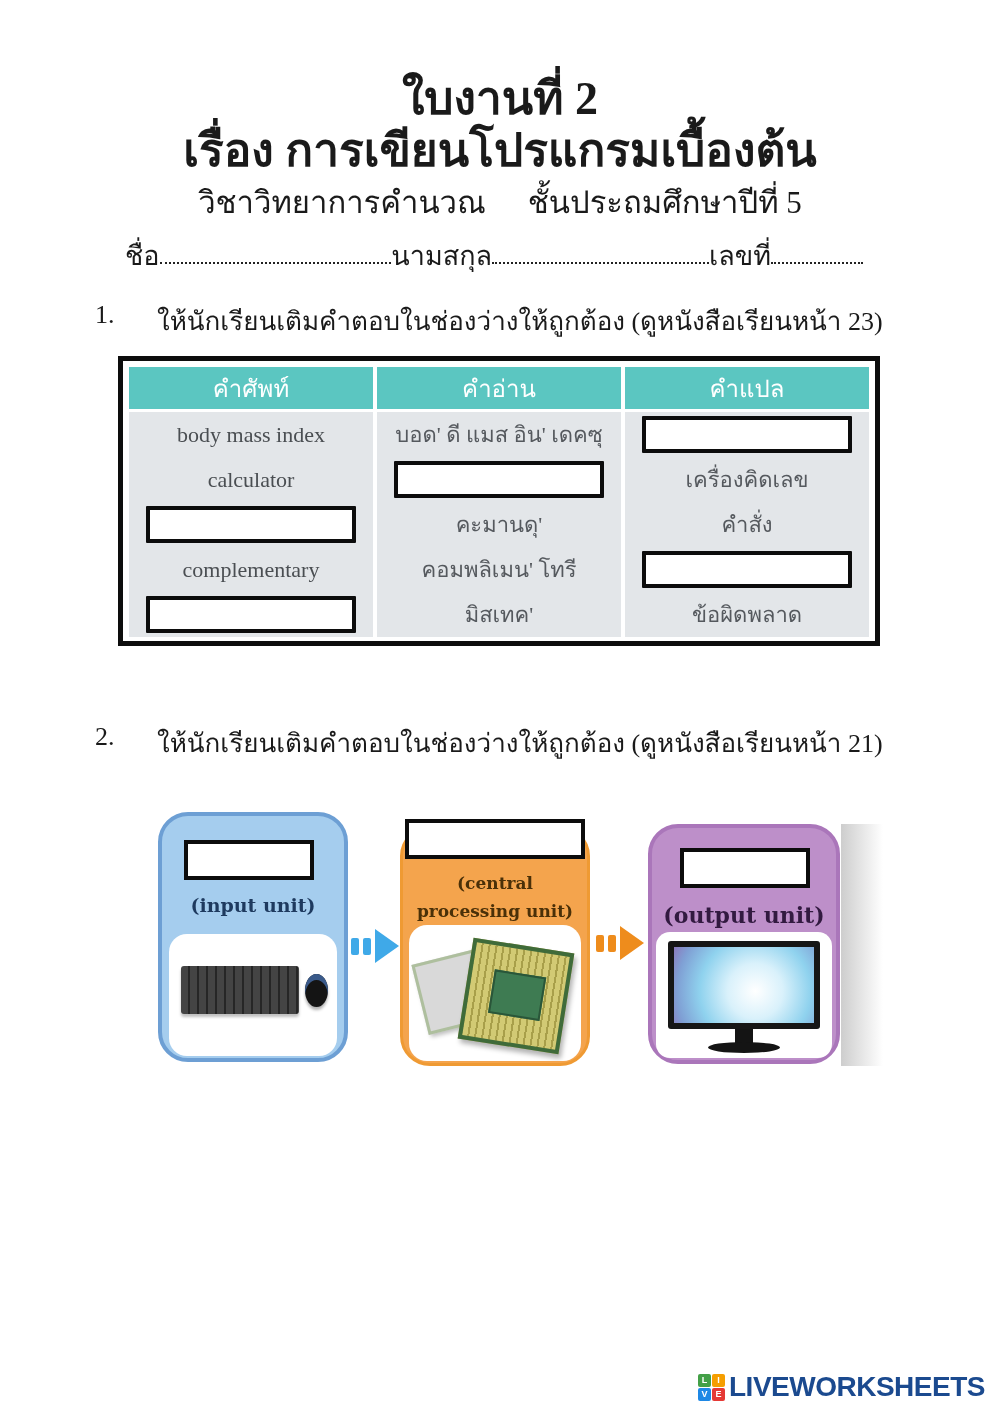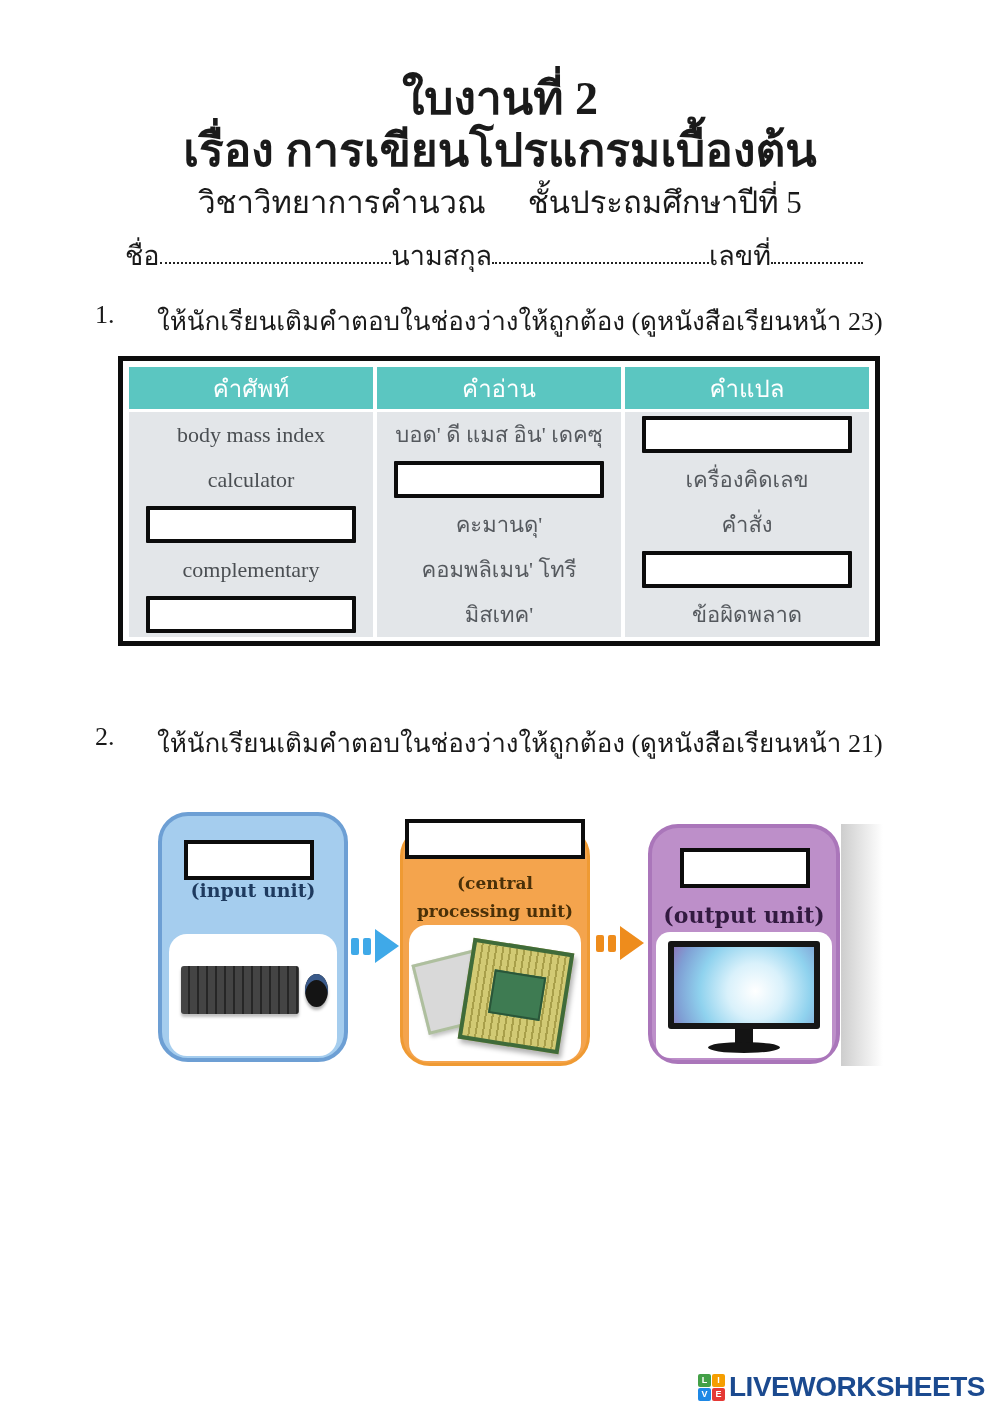--- a/index.html
+++ b/index.html
@@ -226,21 +226,21 @@
     <div class="td">ข้อผิดพลาด</div>
   </div>
 
   <div class="question q2">
     <span class="q-num">2.</span>
     <span>ให้นักเรียนเติมคำตอบในช่องว่างให้ถูกต้อง (ดูหนังสือเรียนหน้า 21)</span>
   </div>
 
   <div class="dbox box-input">
     <input class="dblank" type="text" style="left: 22px; top: 24px; width: 130px; height: 40px;">
-    <div class="dlabel" style="top:63px; font-size:19px; color:#1e3a5f;">(input unit)</div>
+    <div class="dlabel" style="top:78px; font-size:19px; color:#1e3a5f;">(input unit)</div>
     <div class="panel" style="left:7px; top:118px; width:168px; height:122px;">
       <div class="kb"></div>
       <div class="mouse"></div>
     </div>
   </div>
 
   <div class="arrow arrow-blue">
     <span class="d"></span>
     <span class="d"></span>
     <span class="head"></span>

